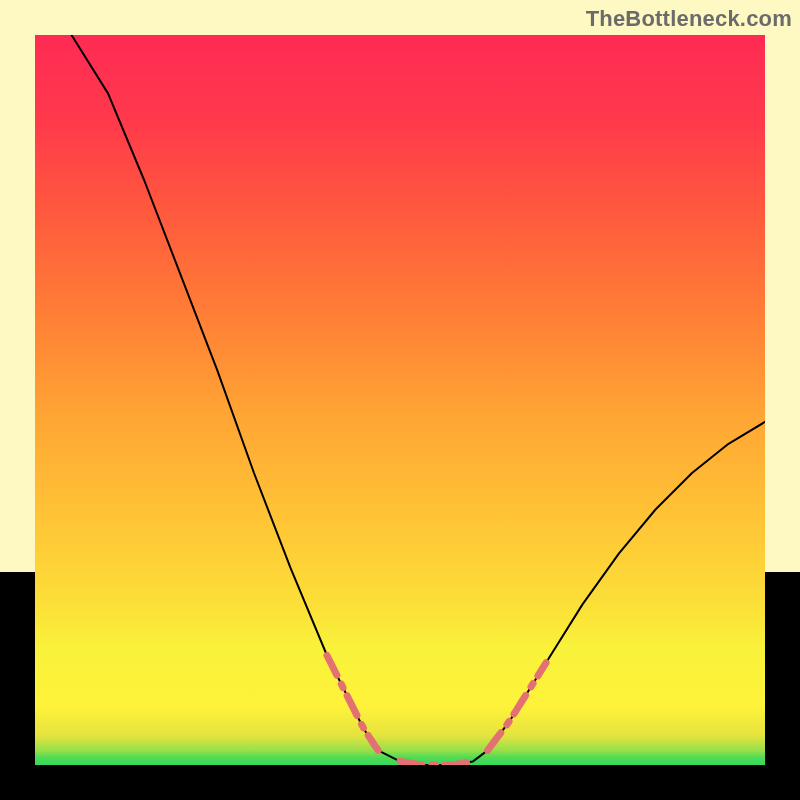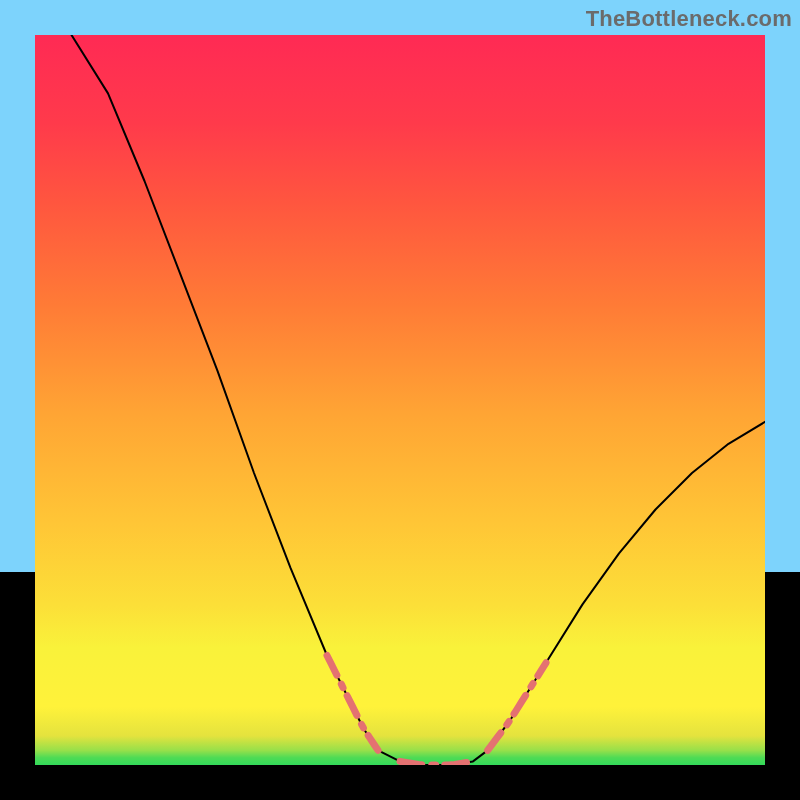--- a/index.html
+++ b/index.html
@@ -7,21 +7,21 @@
     padding: 0;
     width: 800px;
     height: 800px;
     background: #000000;
     overflow: hidden;
   }
   .outer {
     position: relative;
     width: 800px;
     height: 572px;
-    background: #7dd3fc;
+    background: #fef9c3;
   }
   .plot-area {
     position: absolute;
     left: 35px;
     top: 35px;
     width: 730px;
     height: 730px;
     background: linear-gradient(to top,
       #33da5a 0%,
       #4edb55 1.0%,

